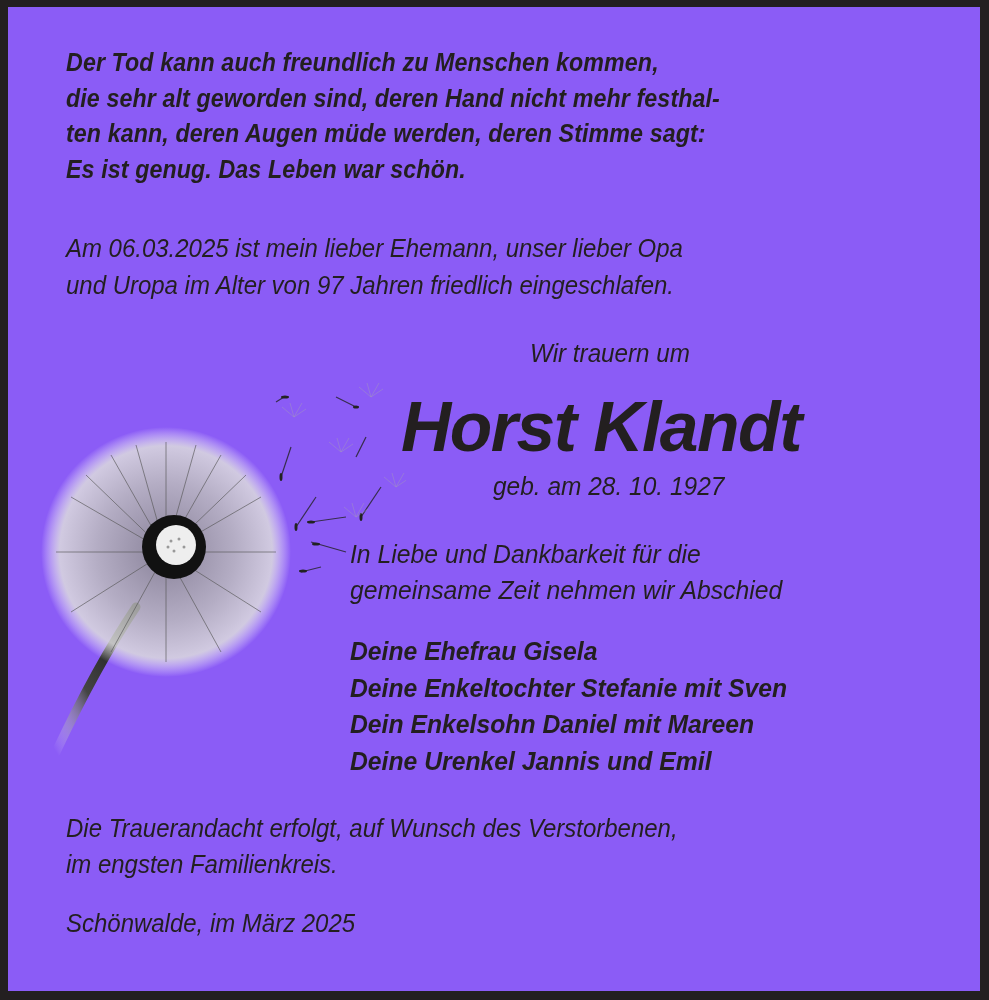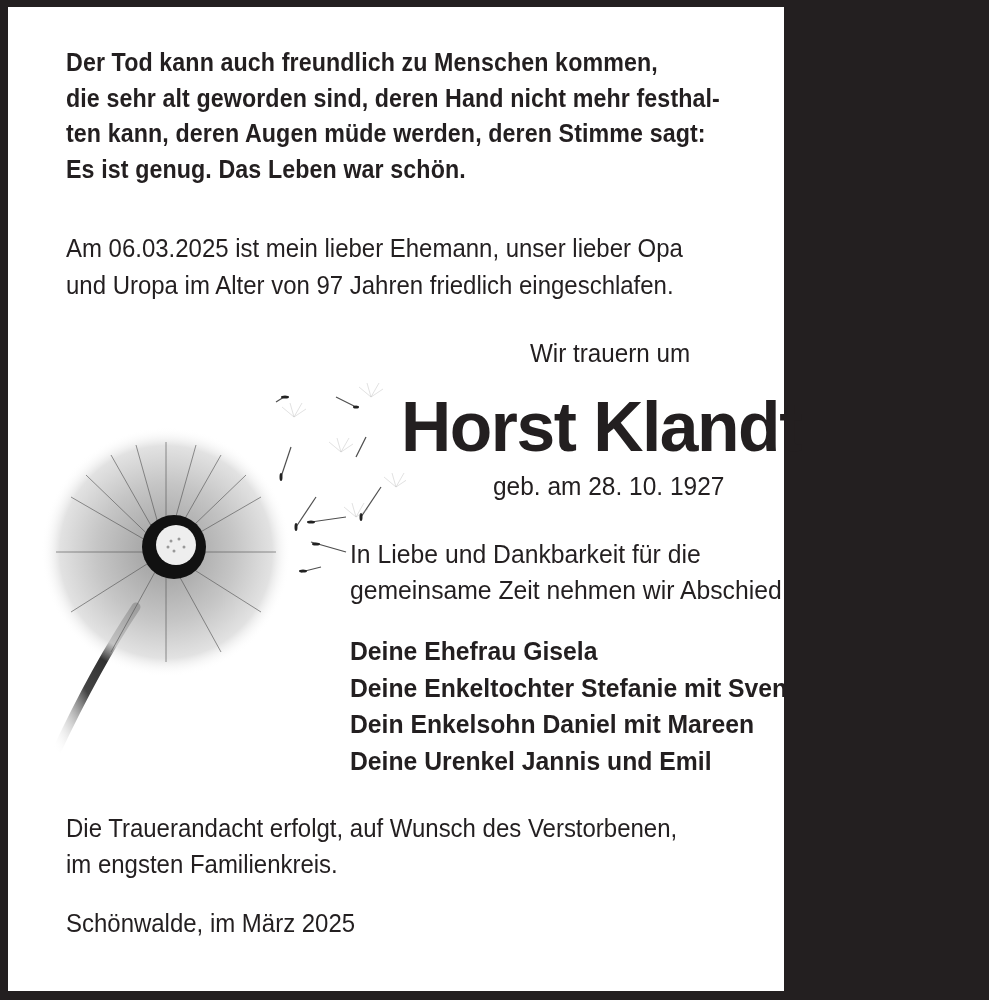--- a/index.html
+++ b/index.html
@@ -1,17 +1,17 @@
 <!DOCTYPE html>
 <html><head>
 <meta charset="utf-8">
 <style>
   html, body { margin:0; padding:0; }
   body { width:989px; height:1000px; background:#231f20; position:relative; overflow:hidden; }
-  .card { position:absolute; left:8px; top:7px; width:776px; height:984px; background:#ffffff; }
+  .card { position:absolute; left:8px; top:7px; width:972px; height:984px; background:#8b5cf6;font-style:italic; }
   .txt { position:absolute; color:#231f20; font-family:"Liberation Sans", sans-serif; white-space:nowrap; margin:0; }
   .poem { left:58px; top:38px; font-size:25px; line-height:35.5px; font-weight:bold; transform:scaleX(0.93); transform-origin:left top; letter-spacing:0.1px; }
   .announce { left:58px; top:223px; font-size:25.5px; line-height:37px; transform:scaleX(0.94); transform-origin:left top; }
   .wir { left:522px; top:330px; font-size:25.5px; line-height:32px; transform:scaleX(0.95); transform-origin:left top; }
   .name { left:393px; top:380px; font-size:71px; line-height:80px; font-weight:bold; letter-spacing:-1.5px; transform:scaleX(0.98); transform-origin:left top; }
   .born { left:485px; top:463px; font-size:25.5px; line-height:32px; transform:scaleX(0.96); transform-origin:left top; }
   .liebe { left:342px; top:529px; font-size:25.5px; line-height:36px; transform:scaleX(0.97); transform-origin:left top; }
   .family { left:342px; top:626px; font-size:25.5px; line-height:36.5px; font-weight:bold; transform:scaleX(0.97); transform-origin:left top; }
   .andacht { left:58px; top:803px; font-size:25.5px; line-height:36px; transform:scaleX(0.94); transform-origin:left top; }
   .place { left:58px; top:898px; font-size:25.5px; line-height:36px; transform:scaleX(0.94); transform-origin:left top; }

